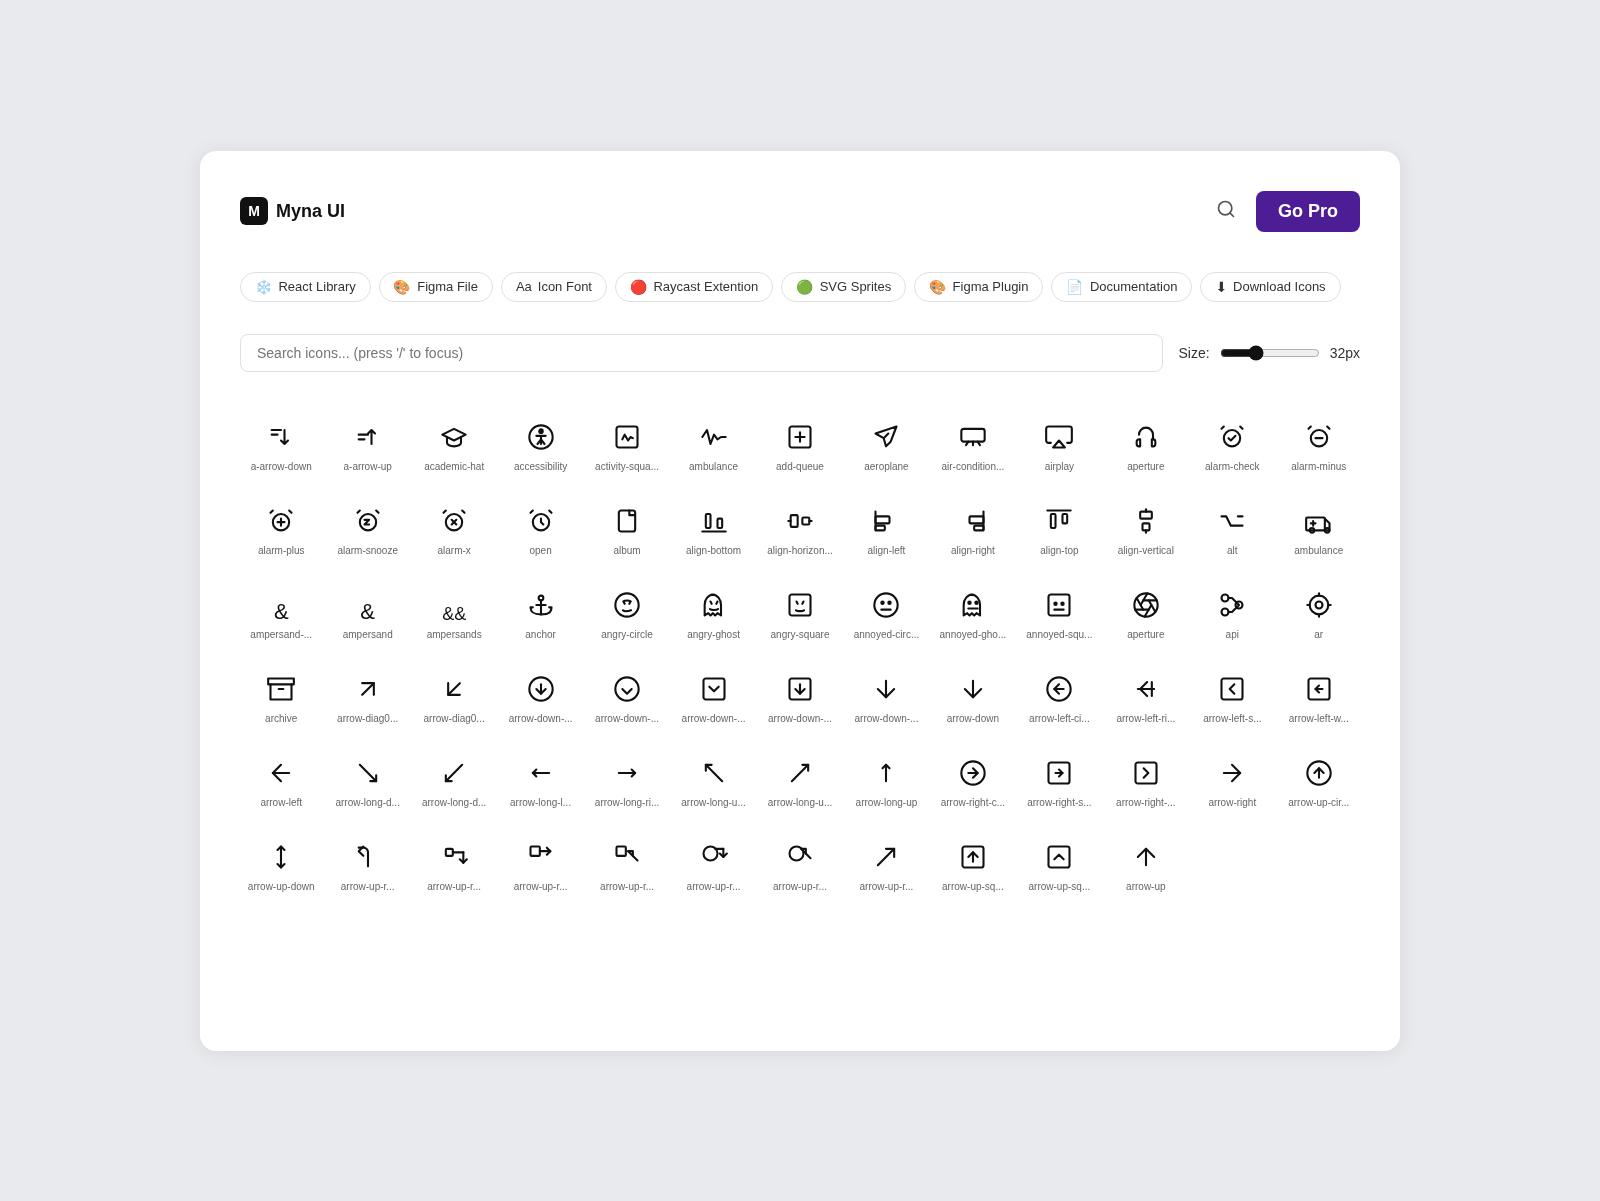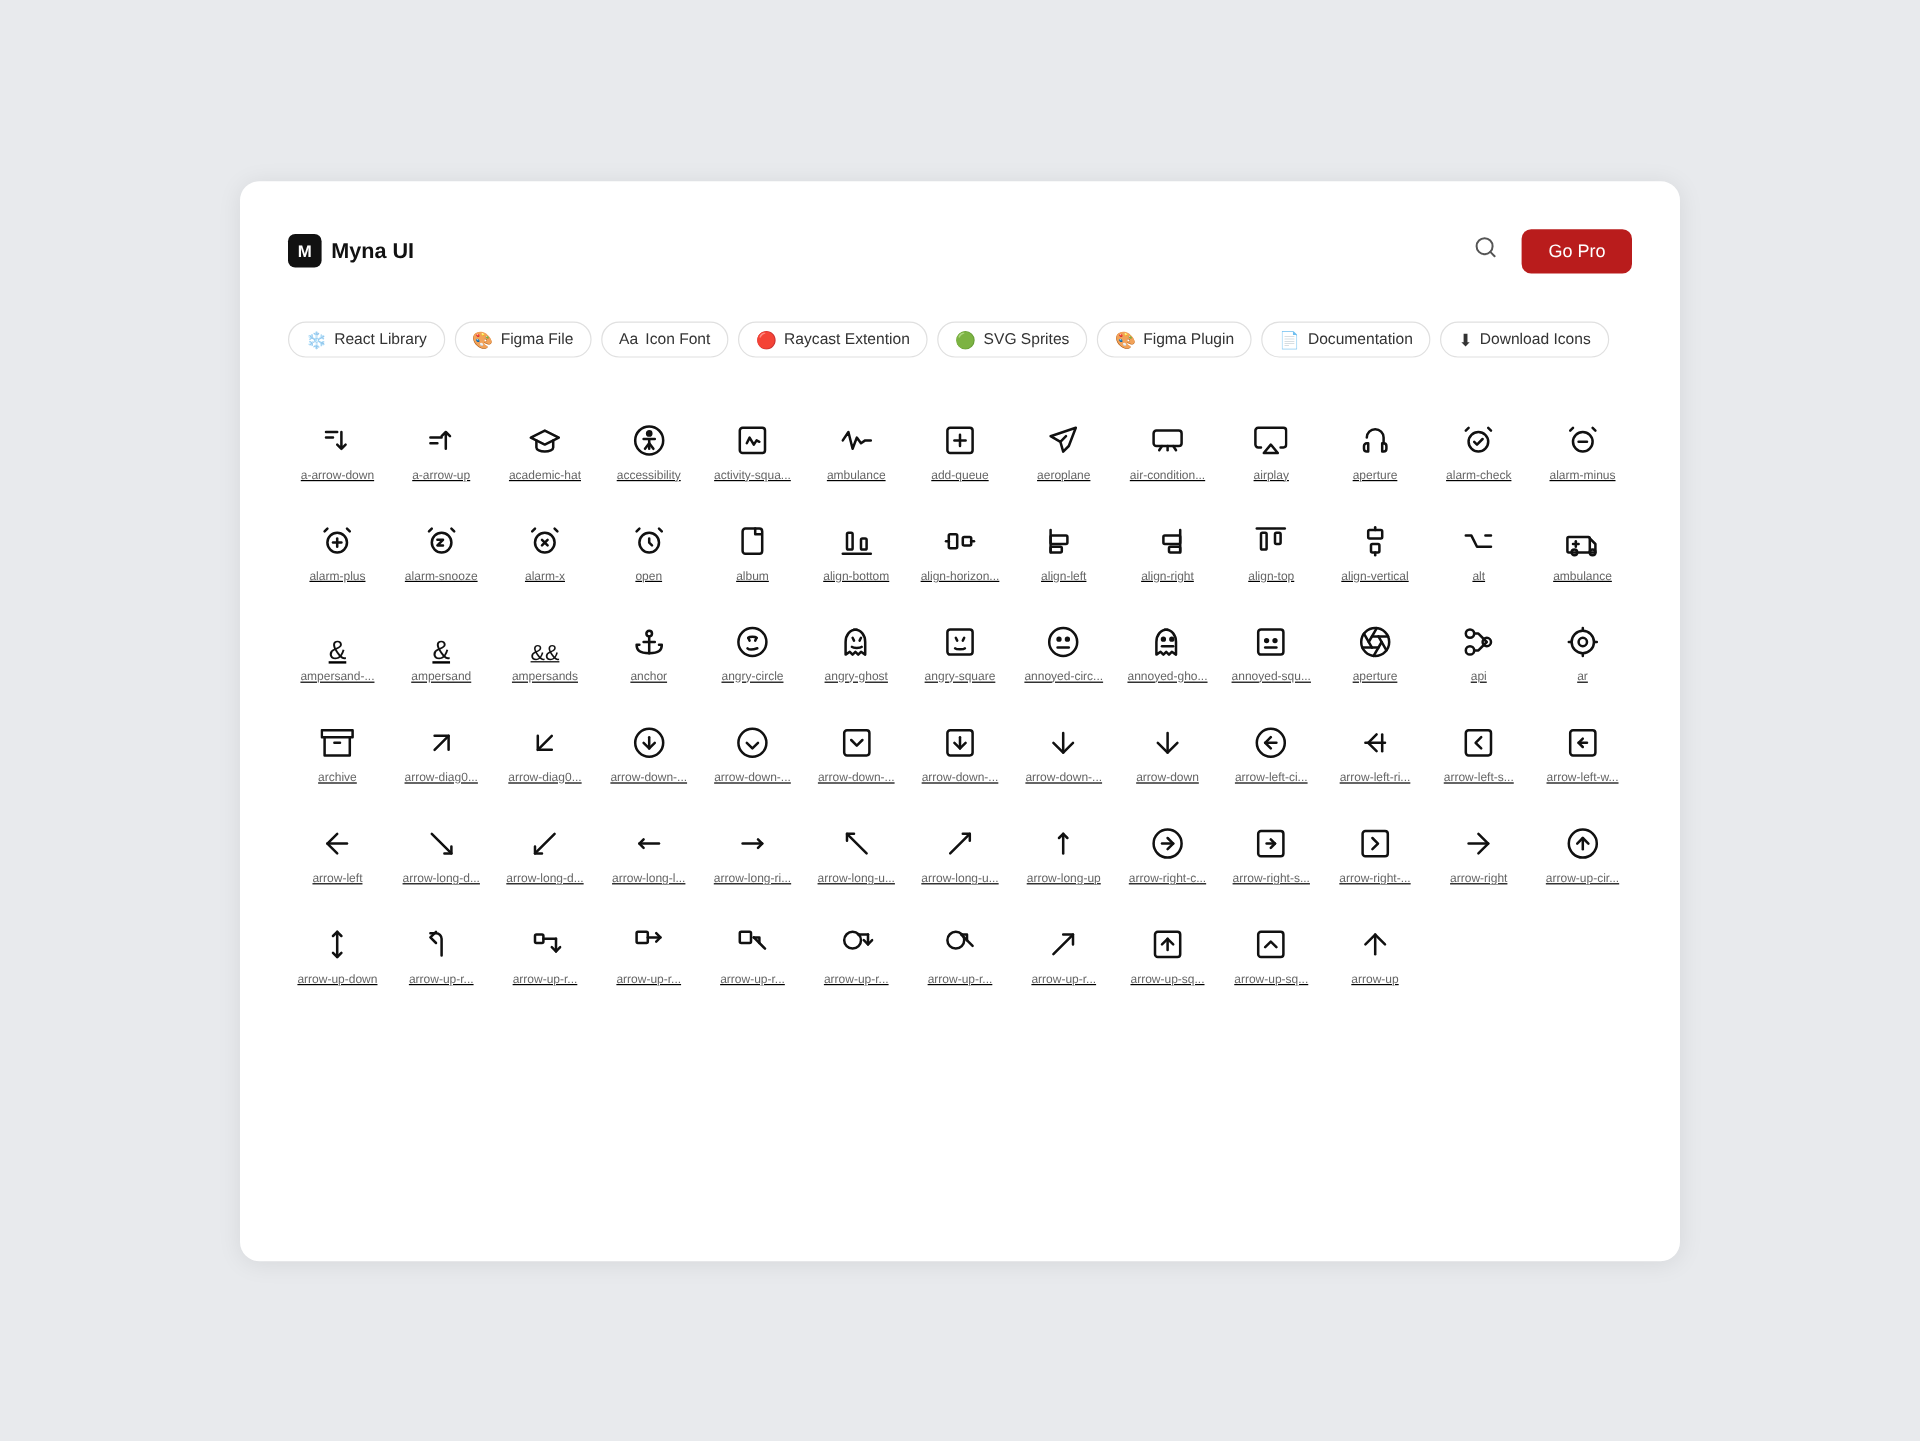--- a/index.html
+++ b/index.html
@@ -55,27 +55,27 @@
     }
     .search-icon-btn {
       background: none;
       border: none;
       cursor: pointer;
       color: #555;
       font-size: 20px;
       padding: 4px;
     }
     .go-pro-btn {
-      background: #b91c1c;
+      background: #4c1d95;
       color: #fff;
       border: none;
       border-radius: 8px;
       padding: 10px 22px;
-      font-size: 15px;
-      font-weight: 400;
+      font-size: 18px;
+      font-weight: 700;
       cursor: pointer;
     }
     
     .hero-title {
       font-size: 22px;
       font-weight: 700;
       color: #111;
       margin-bottom: 6px;
     }
     .hero-subtitle {
@@ -131,21 +131,20 @@
     .size-label { font-weight: 500; }
     input[type=range] {
       width: 100px;
       accent-color: #111;
     }
     
     .icon-grid {
       display: grid;
       grid-template-columns: repeat(13, 1fr);
       gap: 4px;
-      text-decoration: underline;
     }
     .icon-cell {
       display: flex;
       flex-direction: column;
       align-items: center;
       justify-content: flex-end;
       padding: 12px 4px 8px;
       border-radius: 8px;
       cursor: pointer;
       min-height: 80px;
@@ -217,20 +216,28 @@
     <div class="pill">
       <span class="pill-emoji">📄</span>
       <span>Documentation</span>
     </div>
     <div class="pill">
       <span class="pill-emoji">⬇</span>
       <span>Download Icons</span>
     </div>
   </div>
 
+  <div class="search-row">
+    <input class="search-input" type="text" placeholder="Search icons... (press '/' to focus)" style="">
+    <div class="size-control">
+      <span class="size-label">Size:</span>
+      <input type="range" min="16" max="64" value="32" style="">
+      <span>32px</span>
+    </div>
+  </div>
 
   <div class="icon-grid">
 
     <div class="icon-cell">
       <div class="icon-symbol">
         <svg width="28" height="28" viewBox="0 0 24 24" fill="none" stroke="#111" stroke-width="1.8" stroke-linecap="round" stroke-linejoin="round">
             <path d="M4 6h8M4 10h5"></path>
             <path d="M15 6v12m0 0l-3-3m3 3l3-3"></path>
           </svg>
       </div>

